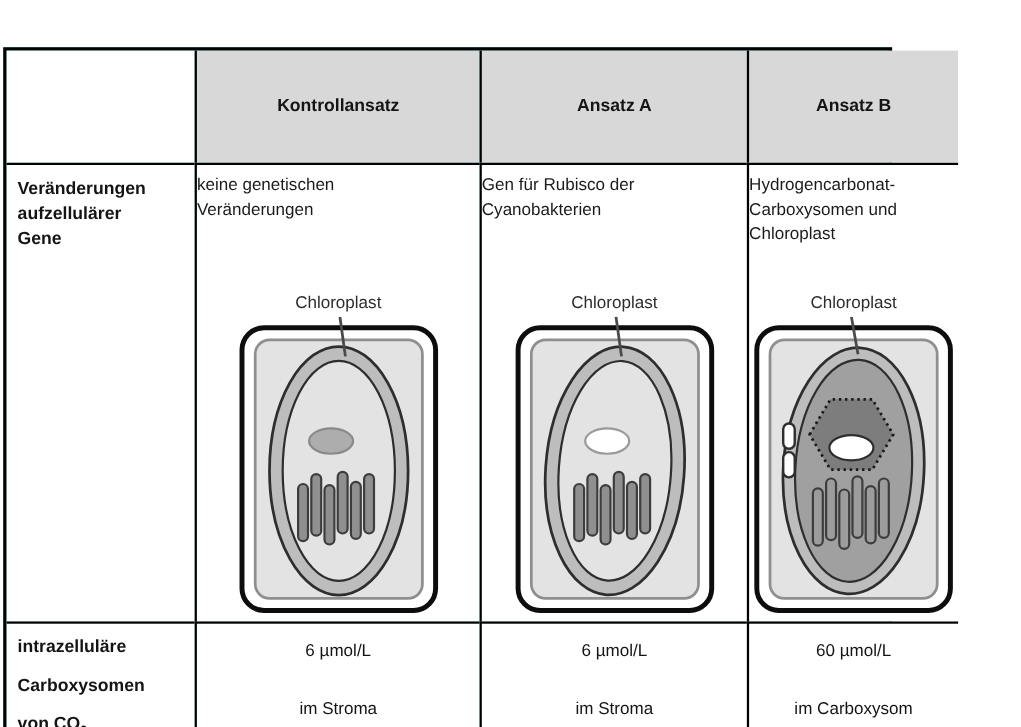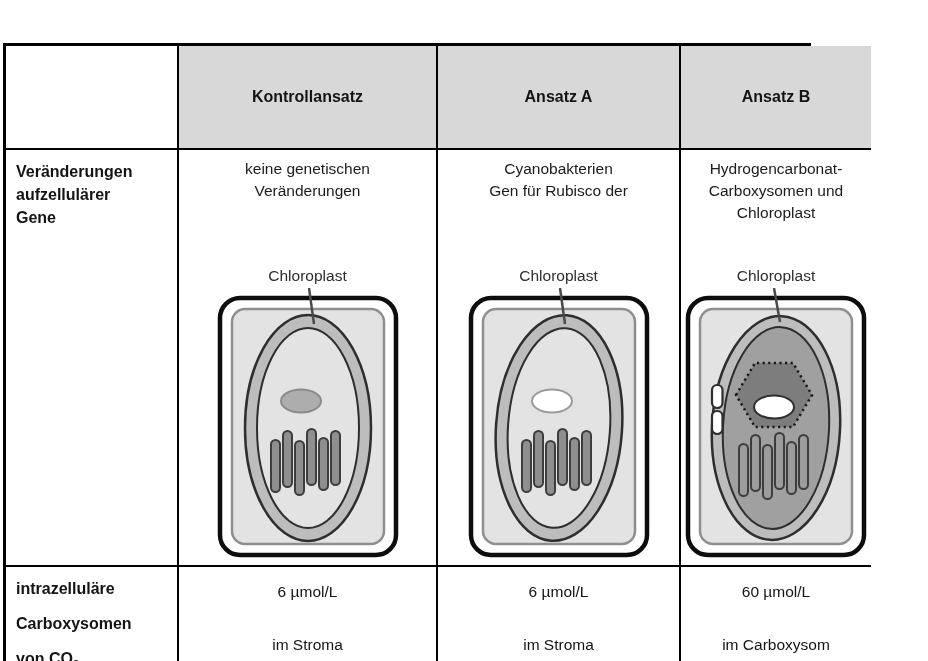--- a/index.html
+++ b/index.html
@@ -26,21 +26,21 @@
     font-weight:bold; font-size:16px; background:#d8d8d8;
   }
   .hd-empty { background:#ffffff; }
 
   .side-label { padding:10px 10px 0 10px; font-weight:bold; font-size:16px; line-height:23px; }
   .jline { display:flex; }
 
   .diagram-cell { display:flex; flex-direction:column; align-items:center; }
   .diagram-text {
     margin-top:8px; height:108px; width:100%;
-    text-align:center; font-size:15.5px; line-height:22px; color:#1b1b1b;
+    text-align:left; font-size:15.5px; line-height:22px; color:#1b1b1b;
   }
   .org-label { height:22px; font-size:15.5px; color:#2d2d2d; line-height:20px; }
   .cellsvg { display:block; }
 
   .conc-cell {
     display:flex; flex-direction:column; align-items:center; justify-content:center;
     gap:31px; font-size:15.5px; line-height:22px; padding-bottom:16px;
   }
   .conc-label { padding:4px 10px 0 10px; font-weight:bold; font-size:16px; line-height:35px; }
   .conc-label sub { font-size:11px; }
@@ -86,22 +86,22 @@
           <rect x="94" y="141" width="9" height="56" rx="4.5"></rect>
           <rect x="106" y="150" width="9" height="52" rx="4.5"></rect>
           <rect x="118" y="143" width="9" height="54" rx="4.5"></rect>
         </g>
         <line x1="96" y1="0" x2="101" y2="36" stroke="#4a4a4a" stroke-width="2.5"></line>
       </svg>
     </div>
 
     <div class="c diagram-cell">
       <div class="diagram-text">
+        <div>Gen für Rubisco der</div>
         <div>Cyanobakterien</div>
-        <div>Gen für Rubisco der</div>
       </div>
       <div class="org-label">Chloroplast</div>
       <svg class="cellsvg" width="190" height="274" viewBox="0 0 190 274">
         <rect x="7" y="10" width="176" height="257" rx="20" fill="#ffffff" stroke="#0d0d0d" stroke-width="4.5"></rect>
         <rect x="19" y="21" width="152" height="235" rx="13" fill="#e3e3e3" stroke="#8f8f8f" stroke-width="2.5"></rect>
         <g transform="rotate(4 95 140)">
           <ellipse cx="95" cy="140" rx="63" ry="113" fill="#bdbdbd" stroke="#2e2e2e" stroke-width="2.5"></ellipse>
           <ellipse cx="95" cy="140" rx="51" ry="100" fill="#e3e3e3" stroke="#2e2e2e" stroke-width="2"></ellipse>
         </g>
         <ellipse cx="88" cy="113" rx="20" ry="11.5" fill="#ffffff" stroke="#9a9a9a" stroke-width="2"></ellipse>

